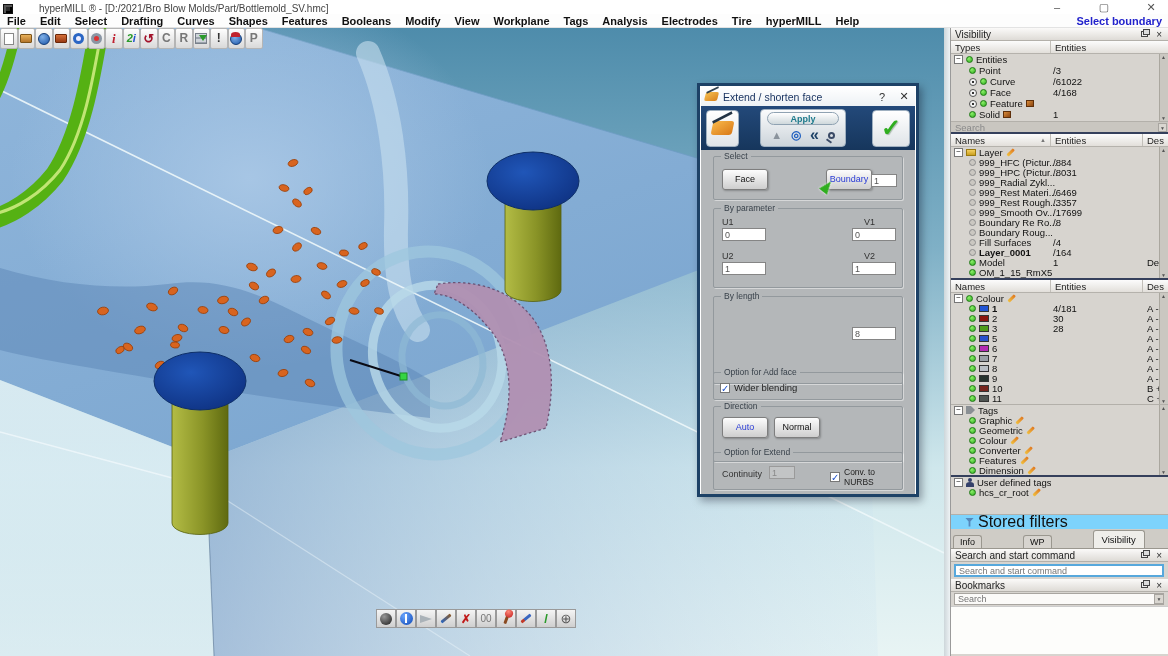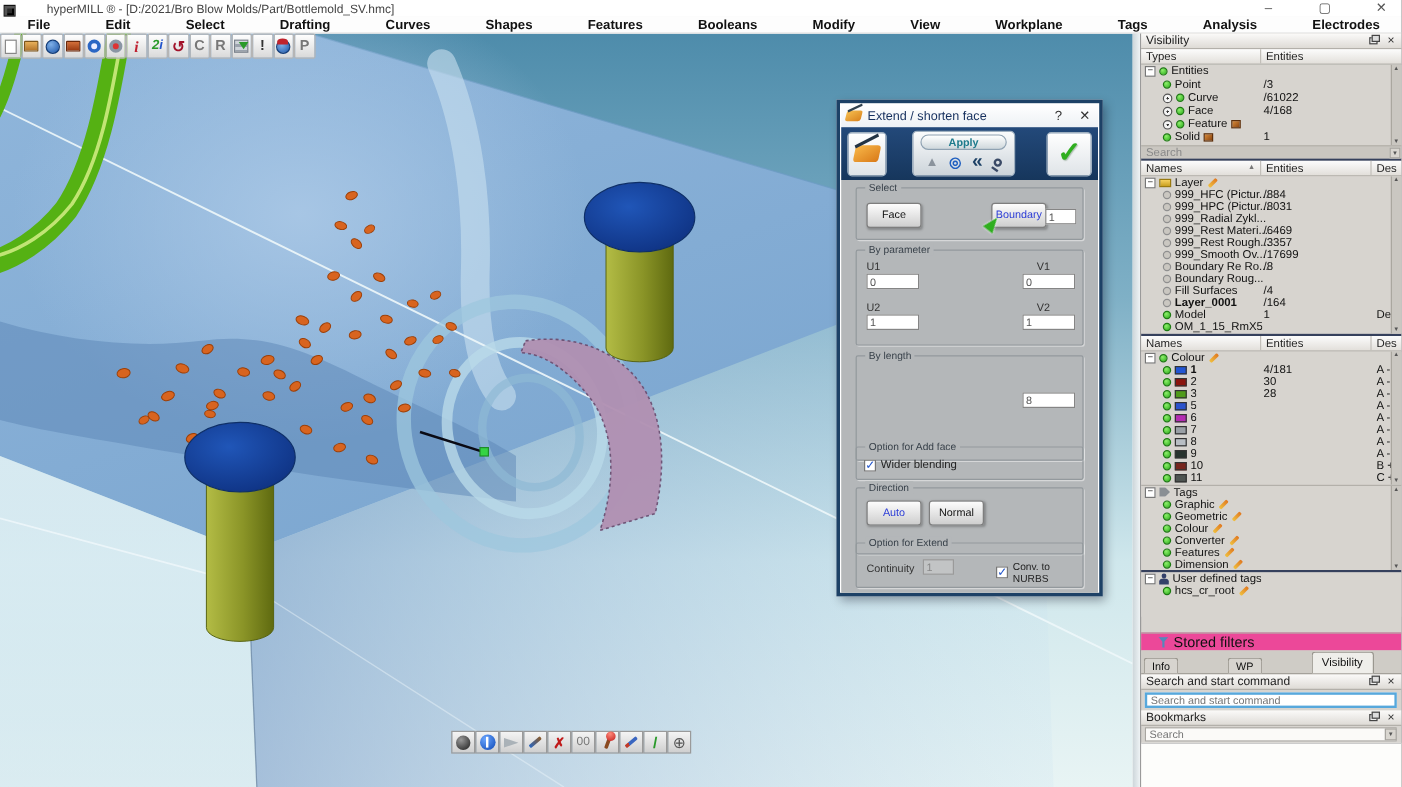--- a/index.html
+++ b/index.html
@@ -10,21 +10,21 @@
   #titlebar{position:absolute;left:0;top:0;width:1168px;height:14px;background:#fff;display:flex;align-items:flex-end;font-size:10px;color:#444;gap:21px;}
   .appicon{width:10px;height:10px;margin:0 5px 0 3px;background:
      linear-gradient(#2b2b2b,#2b2b2b);border:1px solid #111;
      box-shadow:inset 2px 2px 0 #555, inset -2px -2px 0 #000;}
   #win-title{flex:1;white-space:nowrap;overflow:hidden;}
   .wc{width:26px;text-align:center;color:#555;font-size:11px;line-height:13px;cursor:default;}
   .wc.close{margin-right:4px;}
 
   
   #menubar{position:absolute;left:0;top:14px;width:1168px;height:14px;background:#fdfdfd;border-bottom:1px solid #e3e3e3;display:flex;align-items:center;font-size:11px;font-weight:bold;color:#111;}
-  .mitem{padding:0 23px;cursor:default;}
+  .mitem{padding:0 7px;cursor:default;}
   #menu-hint{margin-left:auto;margin-right:6px;color:#2222cc;font-weight:bold;font-size:11px;}
 
   
   #toolbar-main{position:absolute;left:0;top:28px;height:21px;display:flex;z-index:10;}
   .tbtn{width:17.5px;height:21px;background:linear-gradient(#fefefe,#d9d9d9);border:1px solid #b5b5b5;border-radius:2px;display:flex;align-items:center;justify-content:center;}
   .ticon{display:inline-block;font-size:11px;font-weight:bold;line-height:13px;}
   .ti-page{width:10px;height:12px;background:#fff;border:1px solid #888;}
   .ti-folder{width:12px;height:9px;background:linear-gradient(#e8b05a,#b4752a);border:1px solid #7d5418;border-radius:1px;}
   .ti-disc{width:12px;height:12px;border-radius:50%;background:radial-gradient(circle at 35% 30%,#7fb0e8,#1c55a8);border:1px solid #123c78;}
   .ti-folder2{width:12px;height:9px;background:linear-gradient(#d4703a,#9a3a12);border:1px solid #6b2708;border-radius:1px;}
@@ -140,21 +140,21 @@
   .lbl{overflow:hidden;}
   .lbl.bold{font-weight:bold;}
   .ent{position:absolute;left:102px;}
   .des{position:absolute;left:196px;width:20px;overflow:hidden;}
   .vscroll{position:absolute;right:0;top:0;bottom:0;width:9px;background:#cac7c1;border-left:1px solid #aaa79f;}
   .vscroll::before{content:"▲";position:absolute;top:0;left:1px;font-size:5px;color:#555;}
   .vscroll::after{content:"▼";position:absolute;bottom:0;left:1px;font-size:5px;color:#555;}
   .searchrow{height:11px;background:#c9c6c0;border-top:1px solid #b3b0aa;display:flex;align-items:center;padding:0 4px;color:#8a8a8a;position:relative;}
   .searchrow .ddown{position:absolute;right:1px;top:1px;width:9px;height:9px;background:#d9d6d0;border:1px solid #a8a5a0;font-size:5px;line-height:8px;text-align:center;color:#555;}
   .sep{height:2px;background:#35405c;}
-  #storedfilters{height:15px;display:flex;align-items:center;gap:4px;padding-left:14px;border-top:1px solid #b3b0aa;background:#ec4899;font-size:12px;margin-top:13px;}
+  #storedfilters{height:15px;display:flex;align-items:center;gap:4px;padding-left:14px;border-top:1px solid #b3b0aa;background:#7dd3fc;font-size:16px;}
   #tabsrow{height:20px;background:#cfccc6;display:flex;align-items:flex-end;padding-left:2px;border-bottom:1px solid #9a978f;gap:40px;}
   .tab{border:1px solid #9a978f;border-bottom:none;border-radius:3px 3px 0 0;background:#d7d4cf;padding:1px 6px;font-size:9px;margin-right:1px;}
   .tab.active{background:#efeeea;padding:3px 8px;font-size:9.5px;}
   .cmdinput{display:block;width:210px;margin:2px 3px;height:13px;border:2px solid #57a8dc;background:#fff;font-size:9px;color:#555;padding:0 3px;}
   .bkinput-wrap{position:relative;margin:1px 3px;}
   .bkinput{display:block;width:210px;height:12px;border:1px solid #a8a5a0;background:#fbfaf8;font-size:9px;color:#888;padding:0 3px;}
   .bkinput-wrap .ddown{position:absolute;right:1px;top:1px;width:10px;height:10px;background:#d9d6d0;border:1px solid #a8a5a0;font-size:5px;line-height:9px;text-align:center;color:#555;}
   #bk-body{height:48px;background:#fdfdfb;border-top:1px solid #ccc;}
 </style>
 </head>

